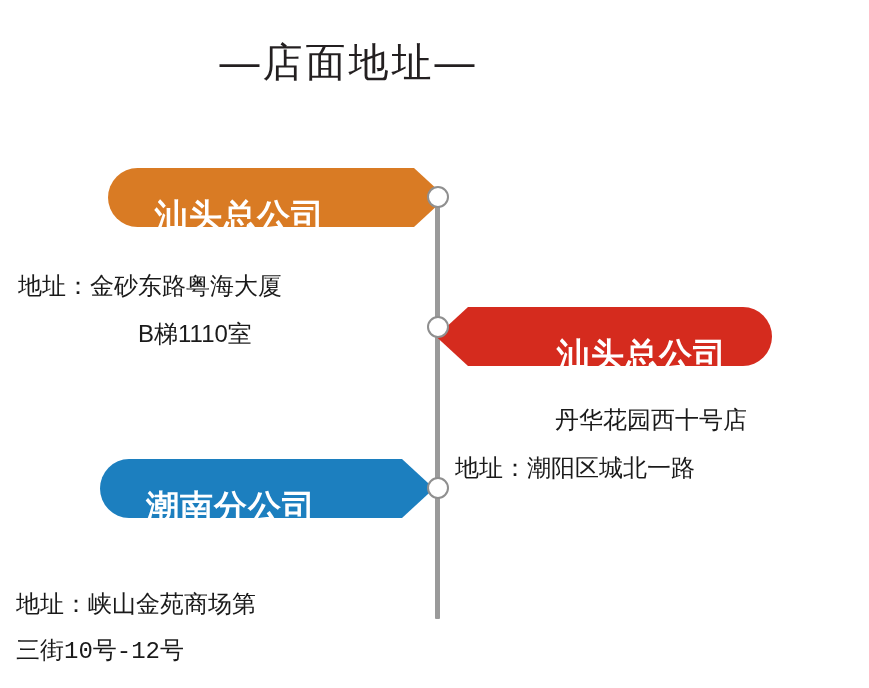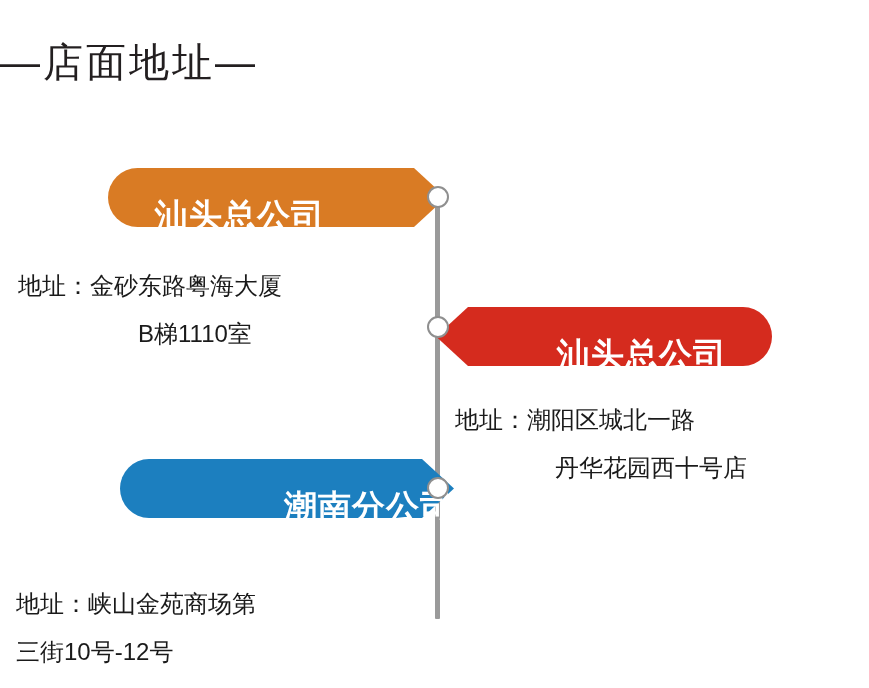--- a/index.html
+++ b/index.html
@@ -19,20 +19,21 @@
     height: 688px;
     background: #ffffff;
   }
 
   
   .page-title {
     position: absolute;
     left: 0;
     top: 38px;
     width: 697px;
+    text-align: center;
     font-size: 40px;
     line-height: 48px;
     letter-spacing: 3px;
     color: #231f20;
     font-weight: 400;
     white-space: nowrap;
   }
 
   
   .spine {
@@ -105,24 +106,24 @@
   #banner-2 {
     left: 436px;
     top: 307px;
     width: 336px;
     justify-content: flex-end;
     padding-right: 45px;
     box-sizing: border-box;
   }
   
   #banner-3 {
-    left: 120px;
+    left: 100px;
     top: 459px;
     width: 334px;
-    justify-content: flex-end;
+    justify-content: flex-start;
     padding-left: 46px;
     box-sizing: border-box;
   }
 
   
   .addr {
     position: absolute;
     font-size: 24px;
     line-height: 48px;
     color: #1a1a1a;
@@ -130,21 +131,21 @@
   }
   .addr .line { display: block; }
 
   #addr-1 { left: 18px;  top: 262px; text-align: left; }
   #addr-1 .line2 { padding-left: 120px; }
 
   #addr-2 { left: 455px; top: 396px; text-align: left; }
   #addr-2 .line2 { padding-left: 100px; }
 
   #addr-3 { left: 16px;  top: 550px; text-align: left; margin-top: 30px; }
-  #addr-3 .line2 { padding-left: 0px; }
+  #addr-3 .line2 { padding-left: 0px; font-family: Liberation Mono, monospace; }
 </style>
 </head>
 <body>
 
 <div id="stage">
 
   <div class="page-title">—店面地址—</div>
 
   <div class="spine"></div>
 
@@ -169,22 +170,22 @@
   <div class="banner" id="banner-2">
     <span class="banner-shape">
       <svg viewBox="0 0 336 58" preserveAspectRatio="none">
         <path d="M0,29 L32,0 H307 A29,29 0 0 1 307,58 H32 Z" fill="#d52b1e"></path>
       </svg>
     </span>
     <span class="banner-label">汕头总公司</span>
   </div>
 
   <div class="addr" id="addr-2">
+    <span class="line line2">丹华花园西十号店</span>
     <span class="line line1">地址：潮阳区城北一路</span>
-    <span class="line line2">丹华花园西十号店</span>
   </div>
 
   <div class="banner" id="banner-3">
     <span class="banner-shape">
       <svg viewBox="0 0 334 58" preserveAspectRatio="none">
         <path d="M29,0 H302 L334,29 L302,58 H29 A29,29 0 0 1 29,0 Z" fill="#1c7fbf"></path>
       </svg>
     </span>
     <span class="banner-label">潮南分公司</span>
   </div>

